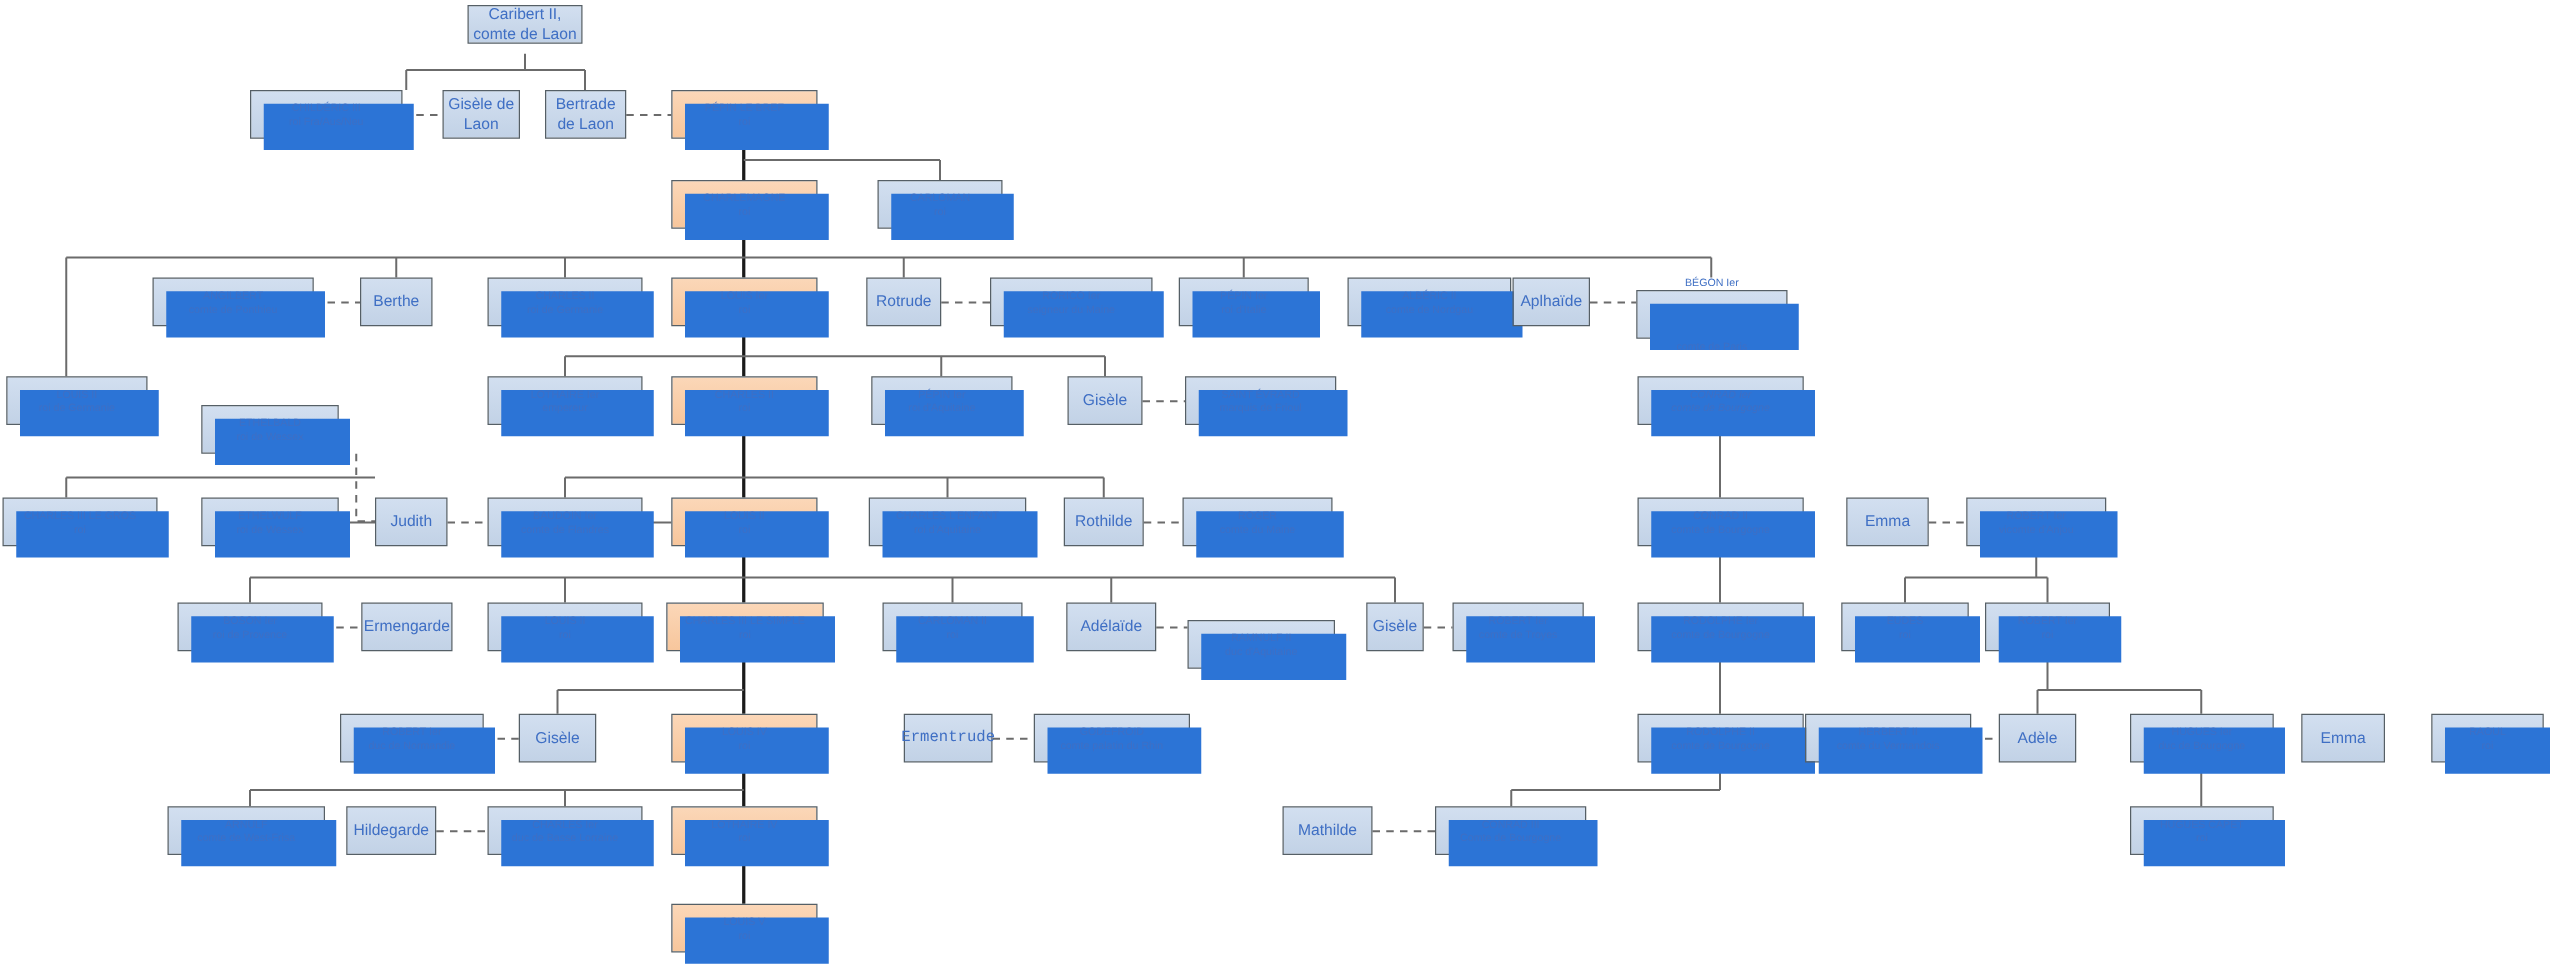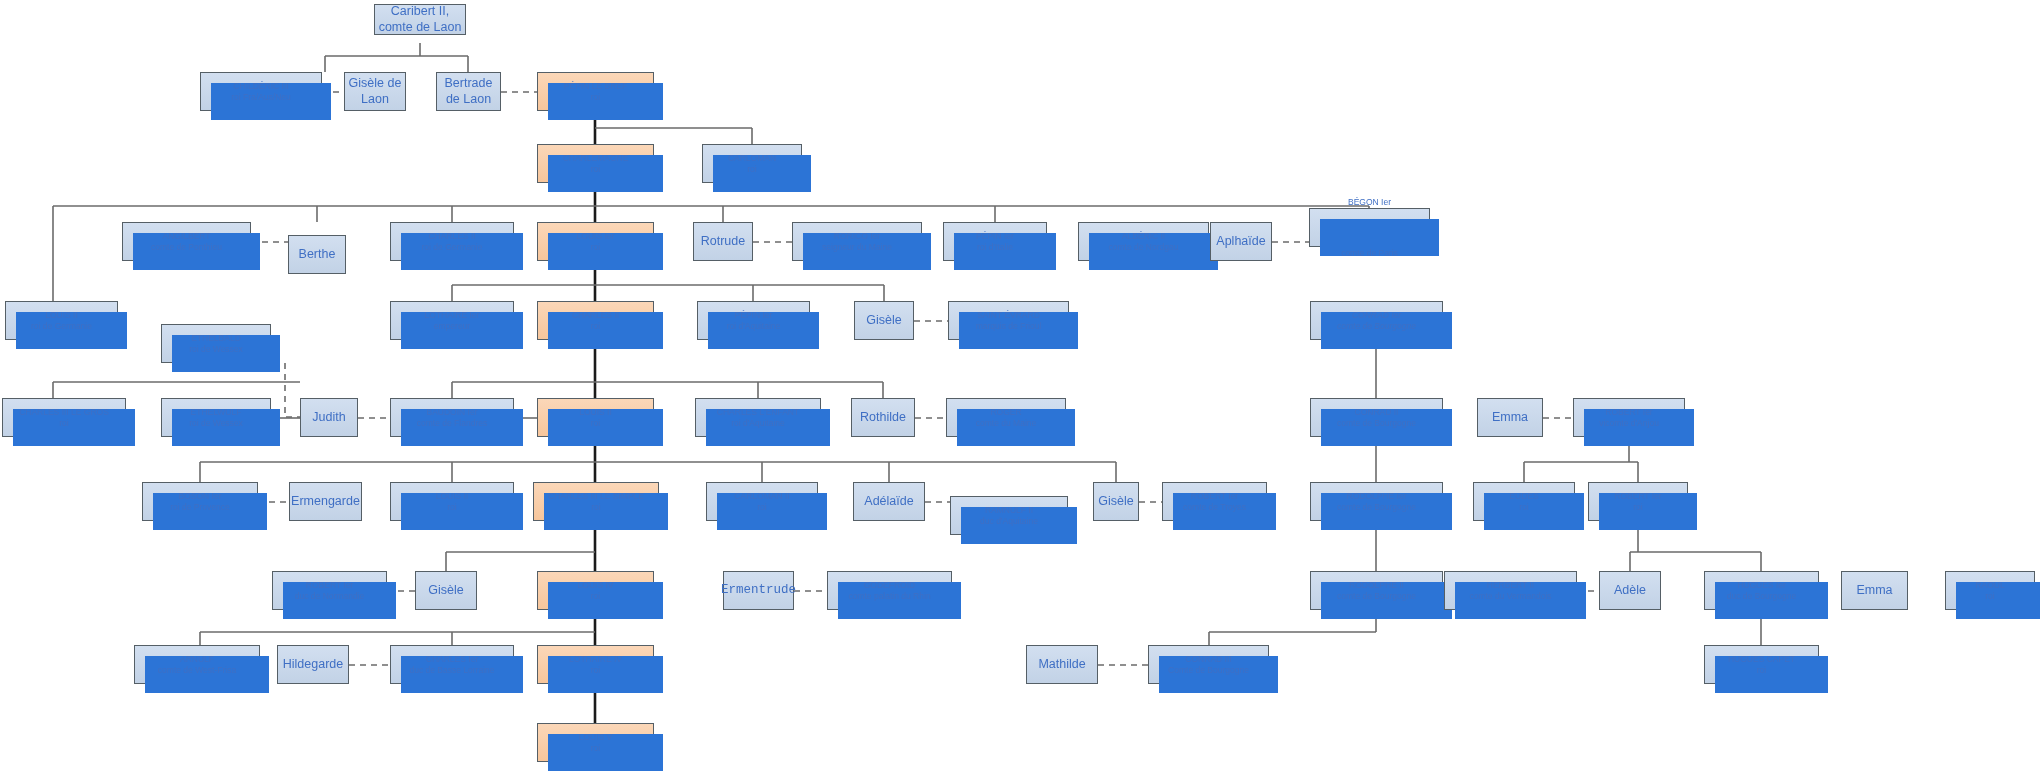--- a/index.html
+++ b/index.html
@@ -159,21 +159,21 @@
   </svg>
 
 <div class="node blue" style="left: 374px; top: 4px; width: 92px; height: 31px;">
       <div class="l1">Caribert II,</div>
       <div class="l2">comte de Laon</div>
     </div>
     <div class="node blue shadowed" style="left: 200px; top: 72px; width: 122px; height: 39px; font-size: 8.5px;">
       <div class="l1">CHILDÉRIC III</div>
       <div class="l2">roi Fra/Aus/Neu</div>
     </div>
-    <div class="node blue" style="left: 344px; top: 72px; width: 62px; height: 39px;">
+    <div class="node blue" style="left: 354px; top: 72px; width: 62px; height: 39px;">
       <div class="l1">Gisèle de</div>
       <div class="l2">Laon</div>
     </div>
     <div class="node blue" style="left: 436px; top: 72px; width: 65px; height: 39px;">
       <div class="l1">Bertrade</div>
       <div class="l2">de Laon</div>
     </div>
     <div class="node orange shadowed" style="left: 537px; top: 72px; width: 117px; height: 39px; font-size: 8.5px;">
       <div class="l1">PÉPIN LE BREF</div>
       <div class="l2">roi</div>
@@ -183,21 +183,21 @@
       <div class="l2">roi</div>
     </div>
     <div class="node blue shadowed" style="left: 702px; top: 144px; width: 100px; height: 39px; font-size: 8.5px;">
       <div class="l1">CARLOMAN</div>
       <div class="l2">roi</div>
     </div>
     <div class="node blue shadowed" style="left: 122px; top: 222px; width: 129px; height: 39px; font-size: 8.5px;">
       <div class="l1">ANGILBERT</div>
       <div class="l2">comte de Ponthieu</div>
     </div>
-    <div class="node blue" style="left: 288px; top: 235px; width: 58px; height: 39px;">
+    <div class="node blue" style="left: 288px; top: 222px; width: 58px; height: 39px;">
       <div class="l1">Berthe</div>
     </div>
     <div class="node blue shadowed" style="left: 390px; top: 222px; width: 124px; height: 39px; font-size: 8.5px;">
       <div class="l1">CHARLES II</div>
       <div class="l2">roi de Germanie</div>
     </div>
     <div class="node orange shadowed" style="left: 537px; top: 222px; width: 117px; height: 39px; font-size: 8.5px;">
       <div class="l1">LOUIS Ier</div>
       <div class="l2">roi</div>
     </div>
@@ -212,21 +212,21 @@
       <div class="l1">PÉPIN Ier</div>
       <div class="l2">roi d'Italie</div>
     </div>
     <div class="node blue shadowed" style="left: 1078px; top: 222px; width: 131px; height: 39px; font-size: 8.5px;">
       <div class="l1">ALBÉRIC II</div>
       <div class="l2">comte de Nordgau</div>
     </div>
     <div class="node blue" style="left: 1210px; top: 222px; width: 62px; height: 39px;">
       <div class="l1">Aplhaïde</div>
     </div>
-    <div class="node blue shadowed" style="left: 1309px; top: 208px; width: 121px; height: 39px; font-size: 8.5px; gap: 40px;">
+    <div class="node blue shadowed" style="left: 1309px; top: 232px; width: 121px; height: 39px; font-size: 8.5px; gap: 40px;">
       <div class="l1">BÉGON Ier</div>
       <div class="l2">comte de Paris</div>
     </div>
     <div class="node blue shadowed" style="left: 5px; top: 301px; width: 113px; height: 39px; font-size: 8.5px;">
       <div class="l1">LOUIS II</div>
       <div class="l2">roi de Germanie</div>
     </div>
     <div class="node blue shadowed" style="left: 161px; top: 324px; width: 110px; height: 39px; font-size: 8.5px;">
       <div class="l1">ETHELBALD</div>
       <div class="l2">roi de Wessex</div>

